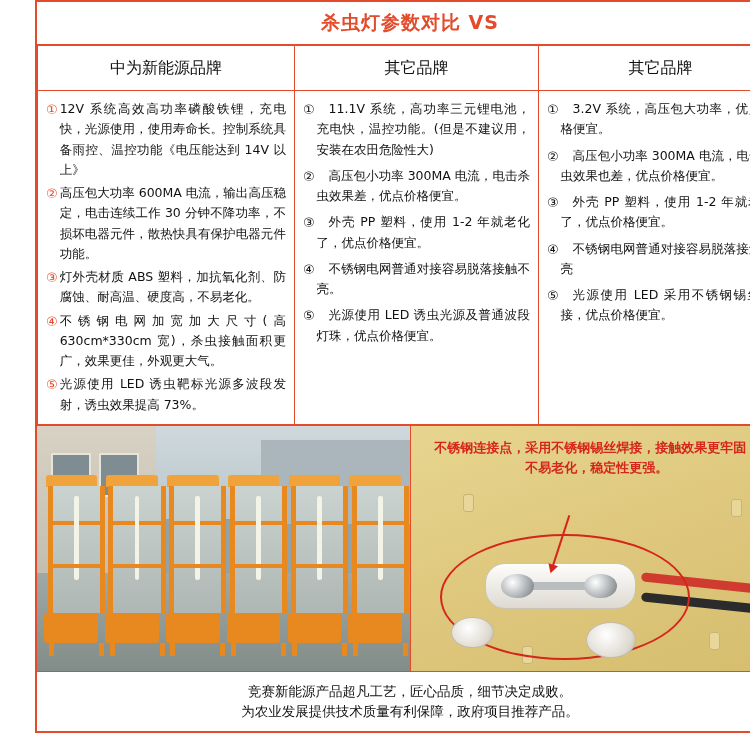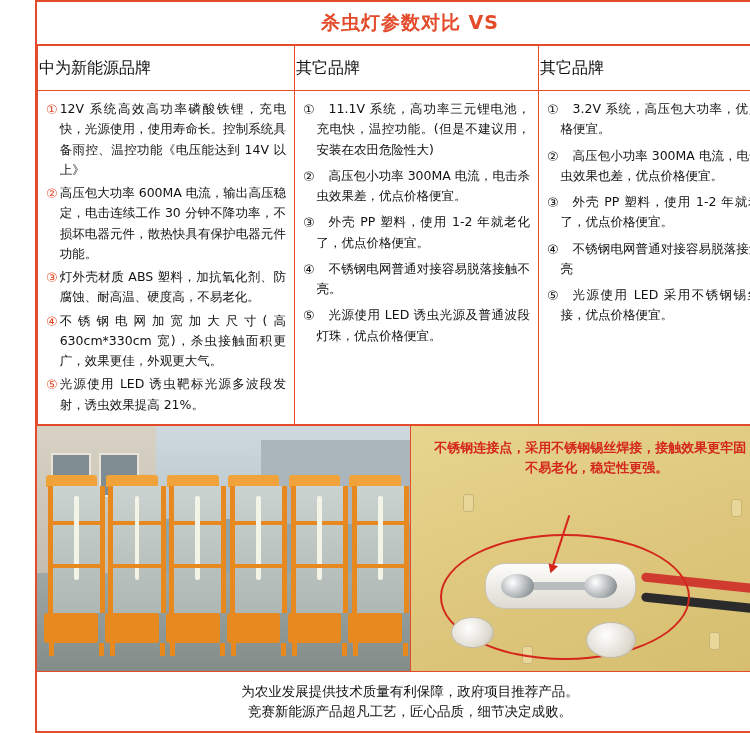--- a/index.html
+++ b/index.html
@@ -44,21 +44,21 @@
   }
   .cmp-table th, .cmp-table td {
     border: 1px solid #e34b2a;
     vertical-align: top;
   }
   .cmp-table th {
     height: 42px;
     font-size: 16px;
     font-weight: normal;
     color: #111;
-    text-align: left;
+    text-align: center;
     vertical-align: middle;
   }
   .cmp-table td {
     padding: 8px 8px 6px 8px;
     font-size: 12.5px;
     line-height: 1.62;
     color: #111;
   }
   .col-a { width: 34.5%; }
   .col-b { width: 32.75%; }
@@ -357,21 +357,21 @@
             <li>
               <span class="marker filled">③</span>
               <span class="item-text">灯外壳材质 ABS 塑料，加抗氧化剂、防腐蚀、耐高温、硬度高，不易老化。</span>
             </li>
             <li>
               <span class="marker filled">④</span>
               <span class="item-text">不锈钢电网加宽加大尺寸(高 630cm*330cm 宽)，杀虫接触面积更广，效果更佳，外观更大气。</span>
             </li>
             <li>
               <span class="marker filled">⑤</span>
-              <span class="item-text">光源使用 LED 诱虫靶标光源多波段发射，诱虫效果提高 21%。</span>
+              <span class="item-text">光源使用 LED 诱虫靶标光源多波段发射，诱虫效果提高 73%。</span>
             </li>
           </ul>
         </td>
 
         <td class="col-b">
           <ul class="items">
             <li>
               <span class="marker hollow">①</span>
               <span class="item-text">11.1V 系统，高功率三元锂电池，充电快，温控功能。(但是不建议用，安装在农田危险性大)</span>
             </li>
@@ -500,17 +500,17 @@
       </div>
       <div class="ring r1"></div>
       <div class="ring r2"></div>
       <div class="arrow"></div>
       <div class="callout">不锈钢连接点，采用不锈钢锡丝焊接，接触效果更牢固，不易老化，稳定性更强。</div>
     </div>
 
   </div>
 
   <div class="footer">
+    <div>竞赛新能源产品超凡工艺，匠心品质，细节决定成败。</div>
     <div>为农业发展提供技术质量有利保障，政府项目推荐产品。</div>
-    <div>竞赛新能源产品超凡工艺，匠心品质，细节决定成败。</div>
   </div>
 
 </div>
 
 </body></html>

